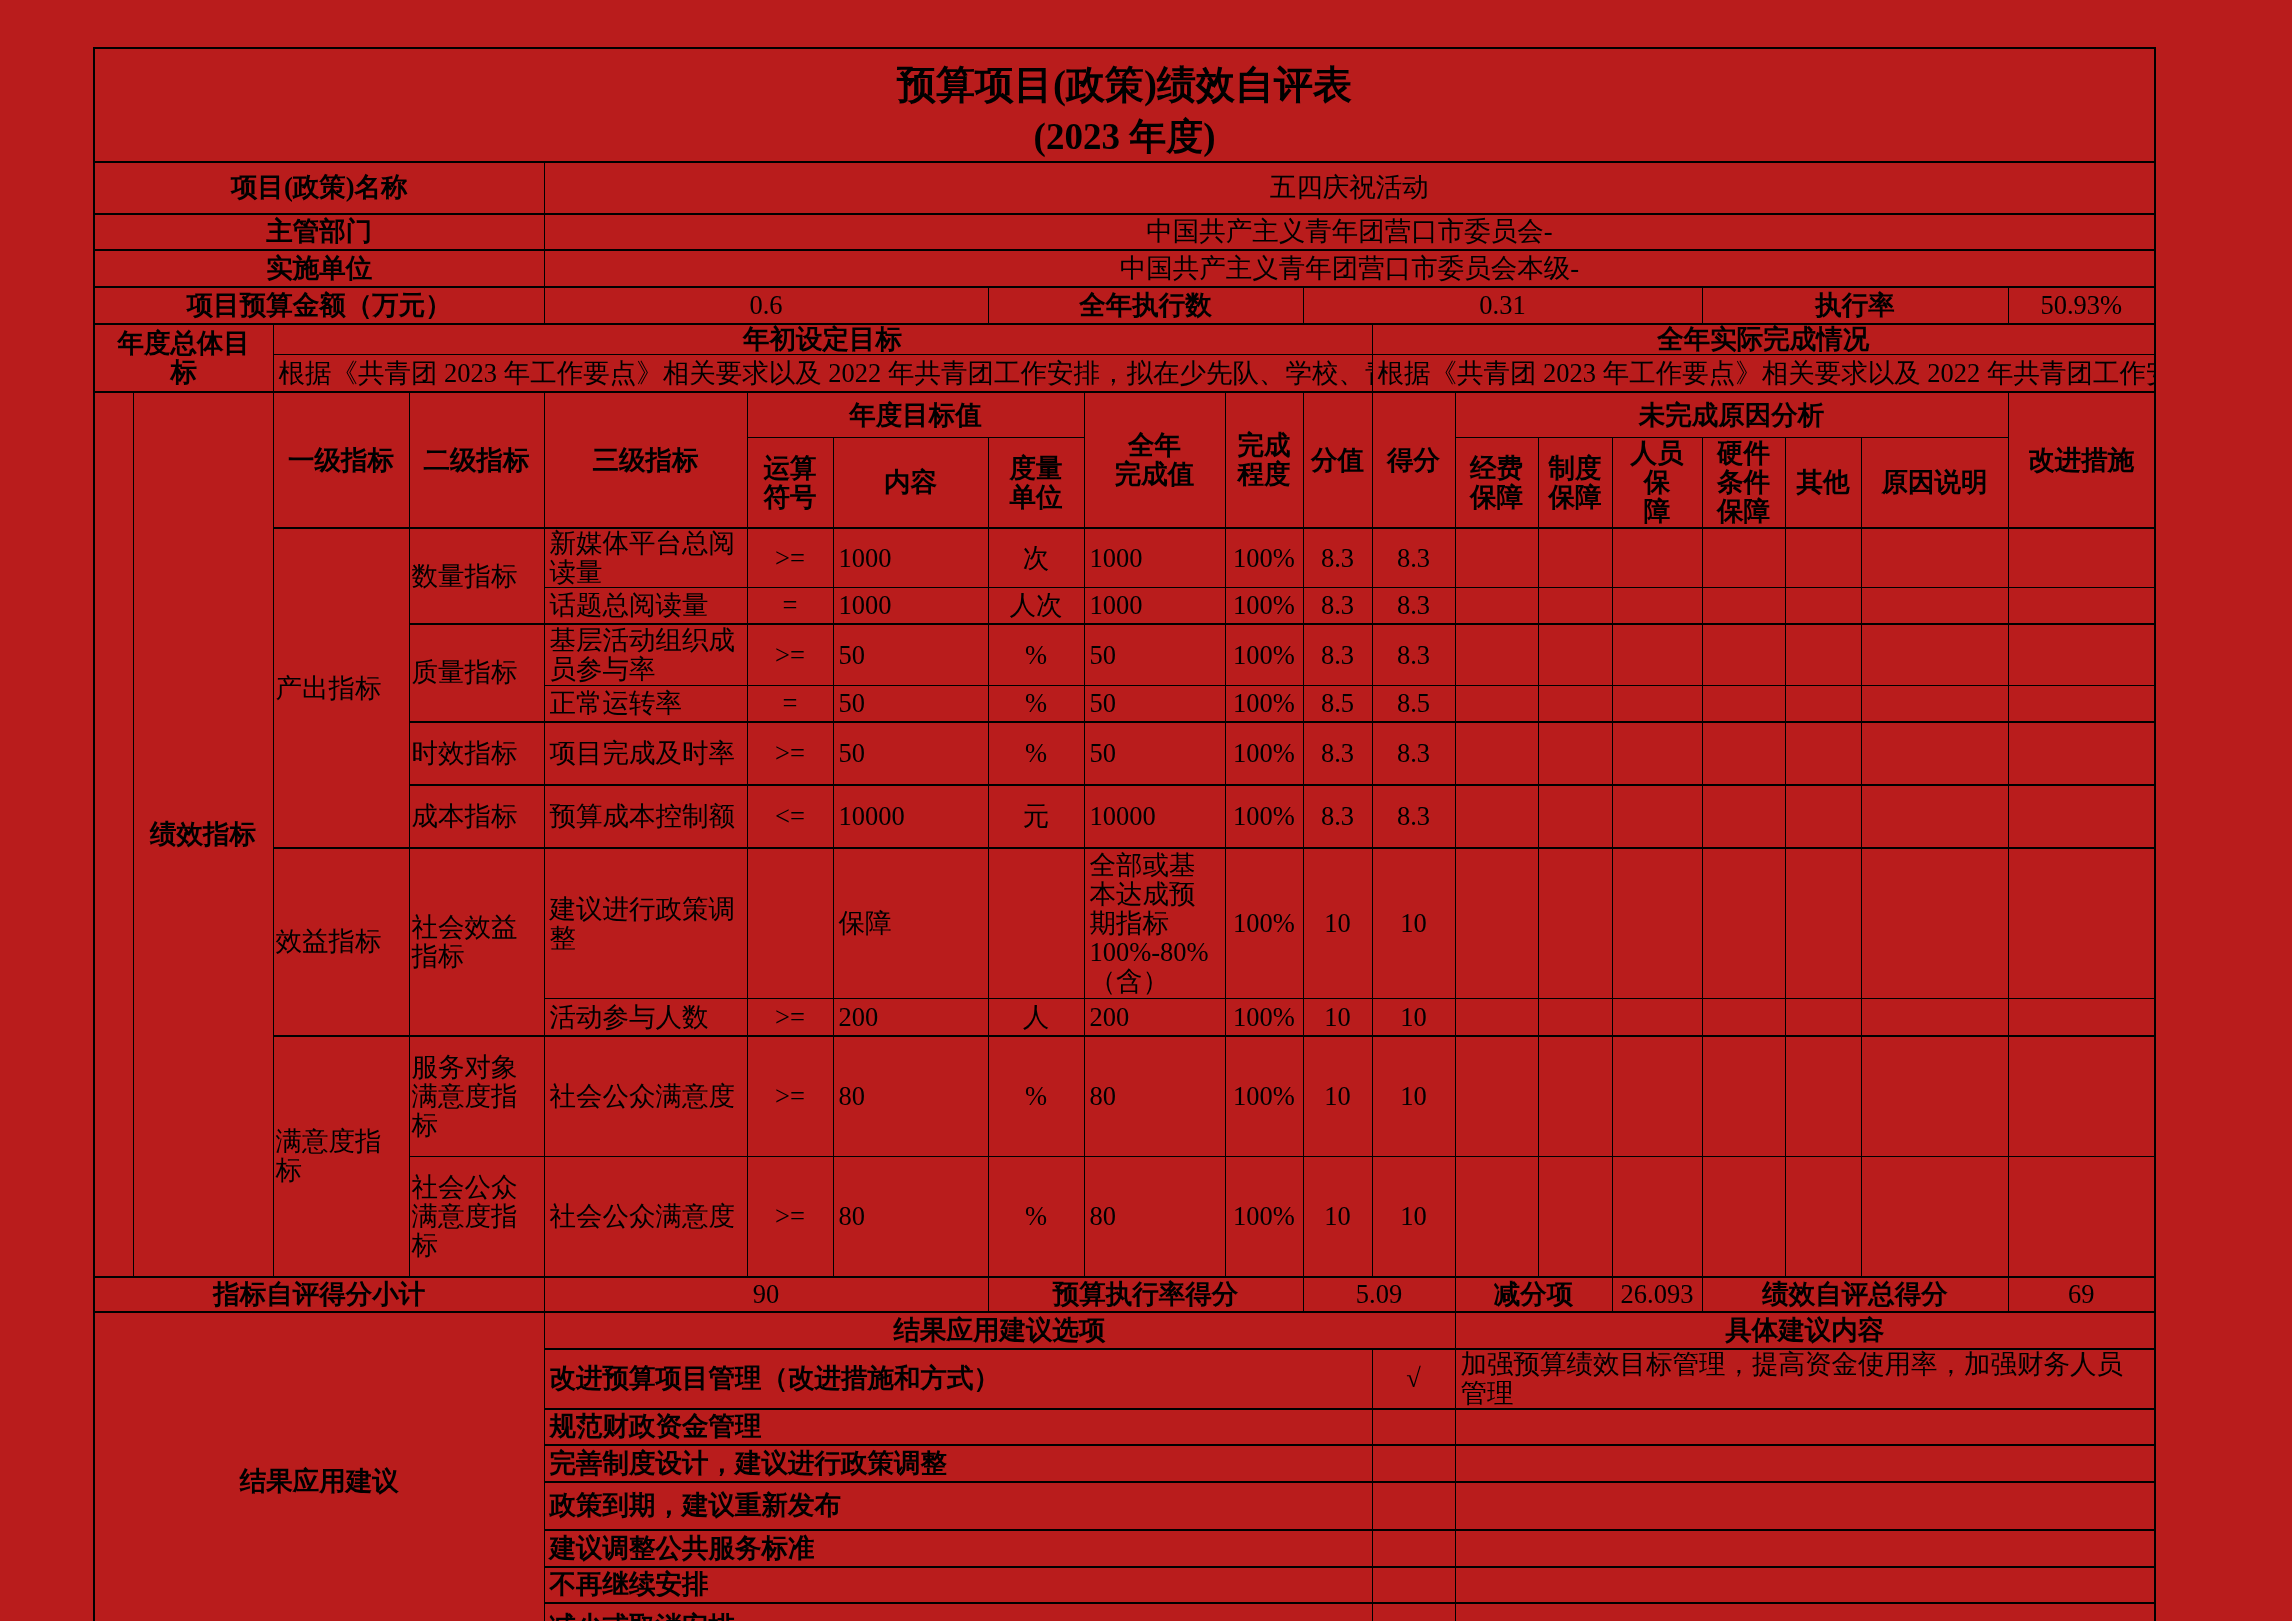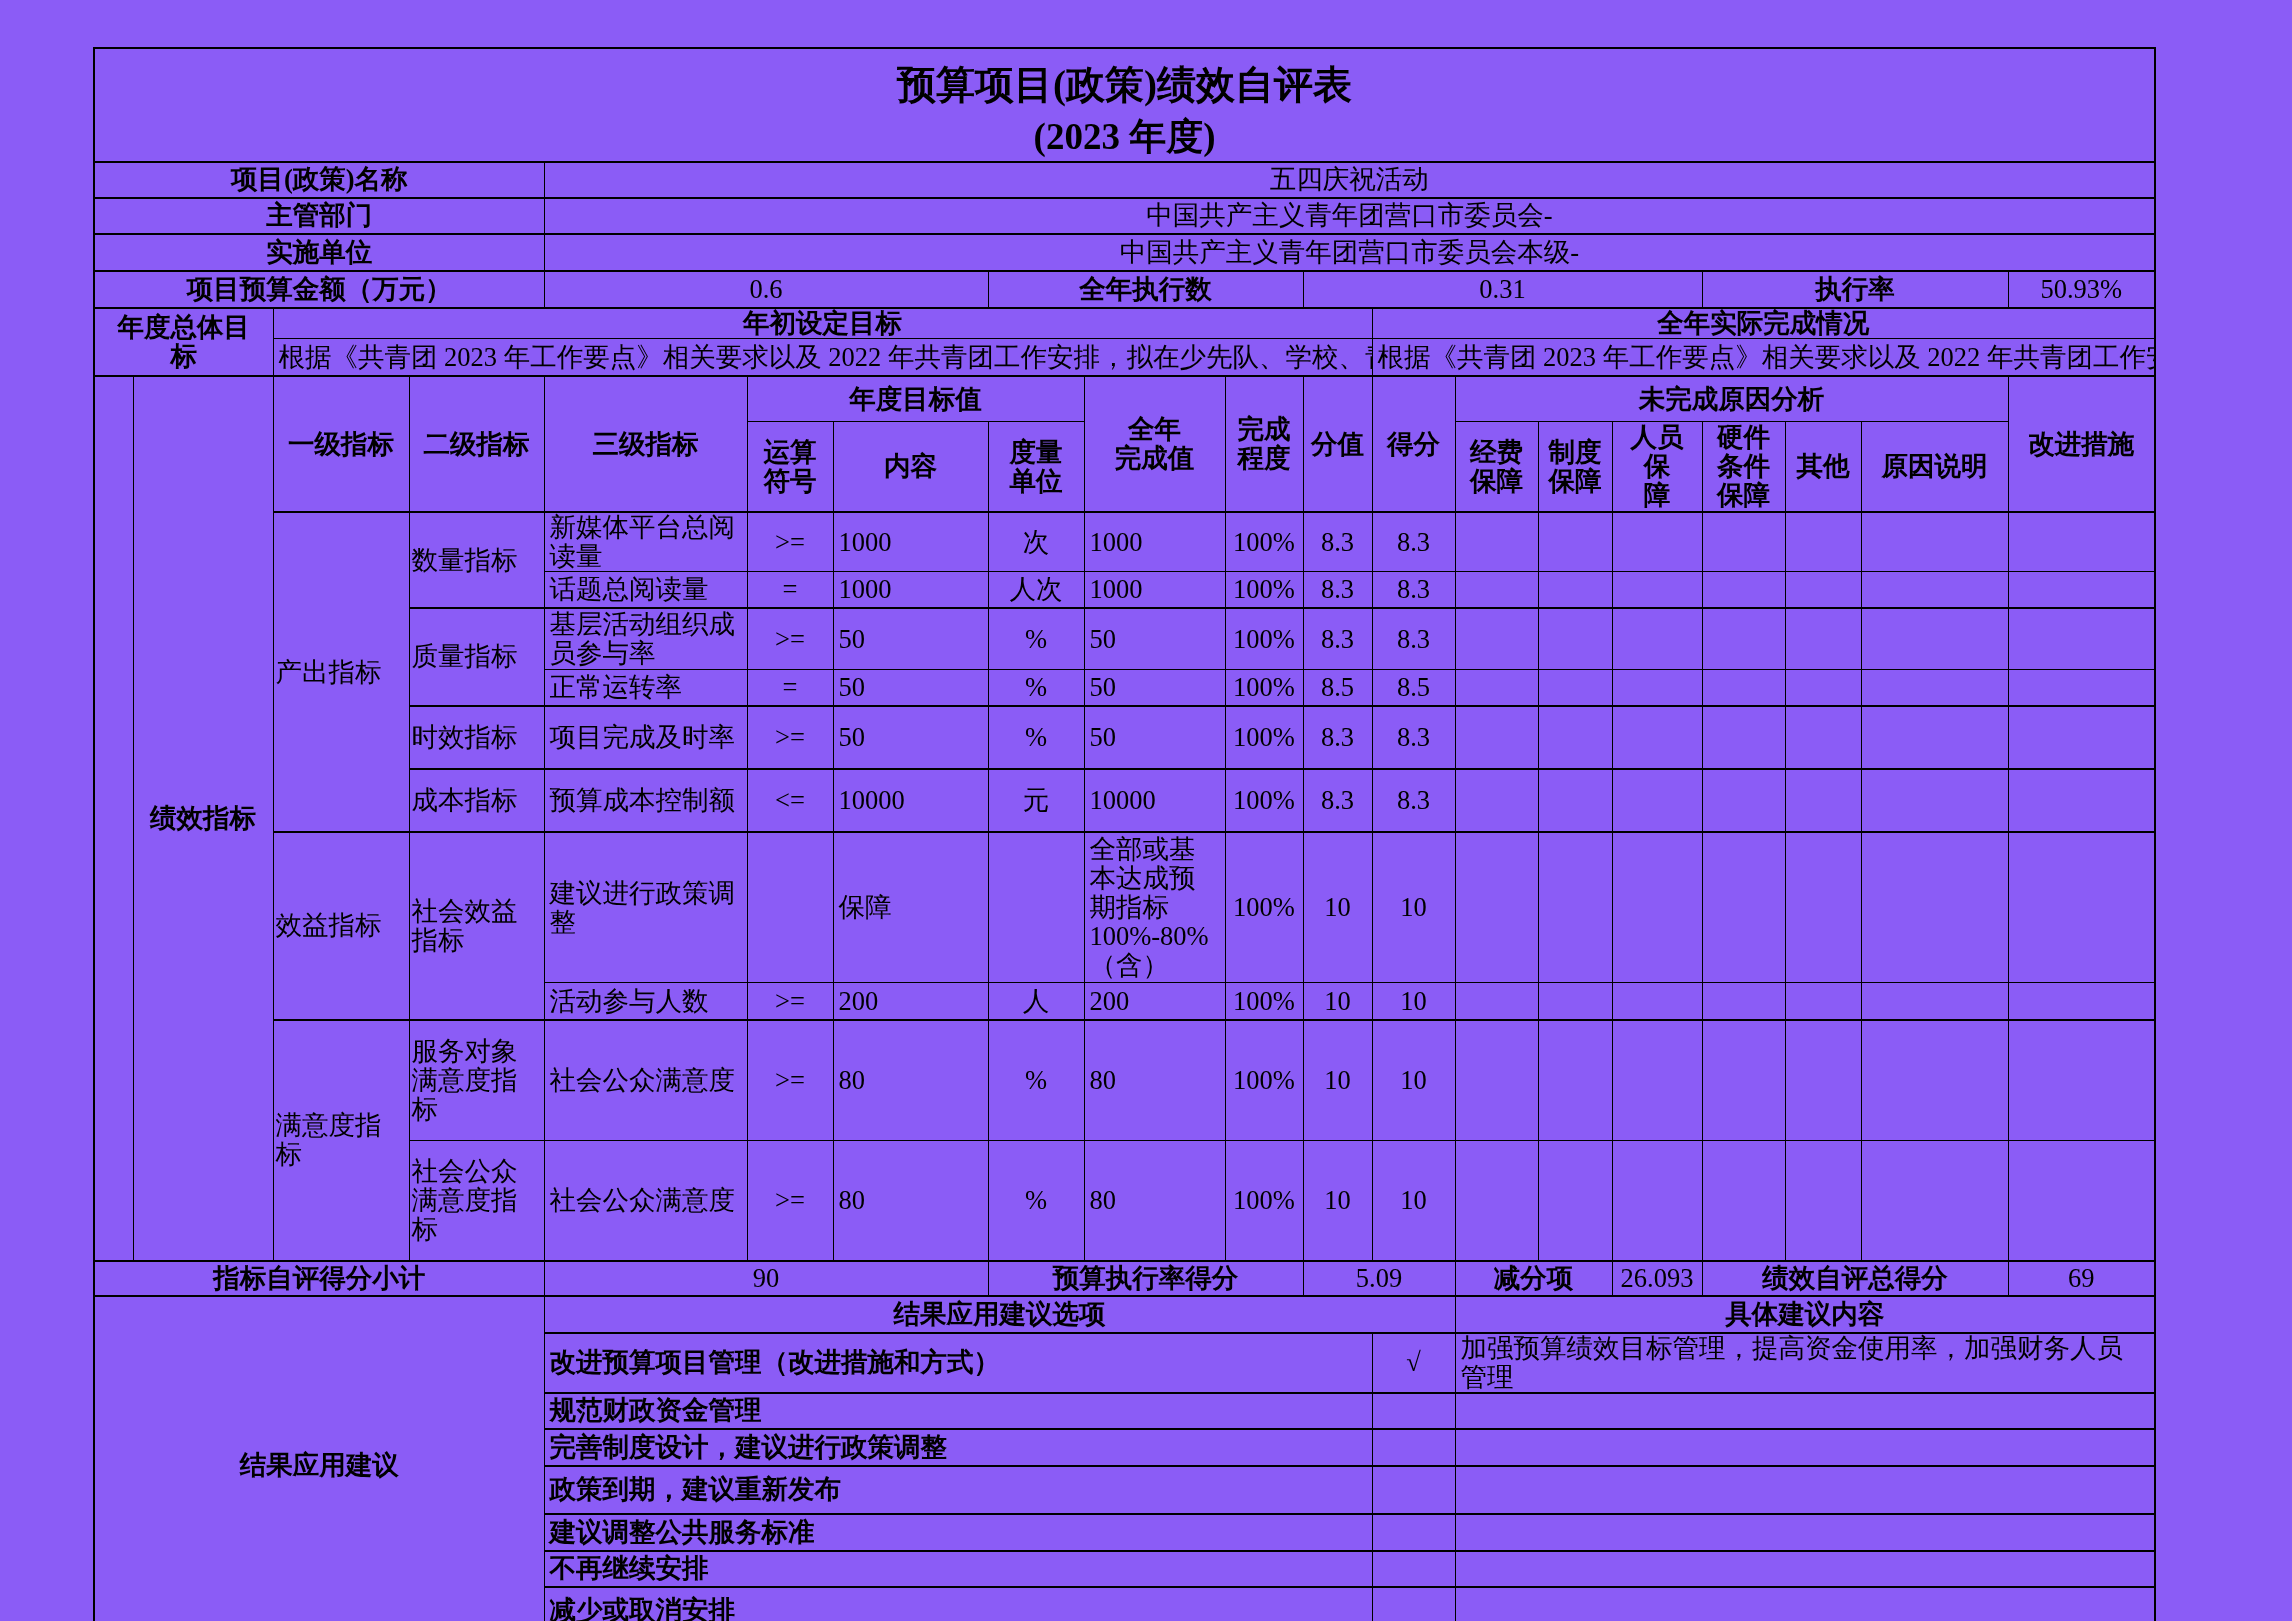--- a/index.html
+++ b/index.html
@@ -1,19 +1,19 @@
 <!DOCTYPE html>
 <html><head>
 <meta charset="utf-8">
 <style>
   html,body { margin:0; padding:0; background:#ffffff; }
   .page {
     position:relative;
     width:2293px; height:1621px;
-    background:#8b5cf6;
+    background:#b91c1c;
     font-family:"Liberation Serif","DejaVu Serif",serif;
     color:#000;
   }
   table.sheet {
     position:absolute; left:93px; top:47px;
     width:2063px;
     border-collapse:collapse;
     table-layout:fixed;
     border:2.9px solid #000;
   }
@@ -67,21 +67,21 @@
   </colgroup>
 
   <tbody>
         <tr class="hb" style="height:113px">
     <td colspan="19" class="title-cell">
       <div class="title-line1">预算项目(政策)绩效自评表</div>
       <div class="title-line2">(2023 年度)</div>
     </td>
   </tr>
 
-  <tr class="hb" style="height:36px">
+  <tr class="hb" style="height:52px">
     <td colspan="4" class="hdr">项目(政策)名称</td>
     <td colspan="15">五四庆祝活动</td>
   </tr>
   <tr class="hb" style="height:36px">
     <td colspan="4" class="hdr">主管部门</td>
     <td colspan="15">中国共产主义青年团营口市委员会-</td>
   </tr>
   <tr class="hb" style="height:37px">
     <td colspan="4" class="hdr">实施单位</td>
     <td colspan="15">中国共产主义青年团营口市委员会本级-</td>

